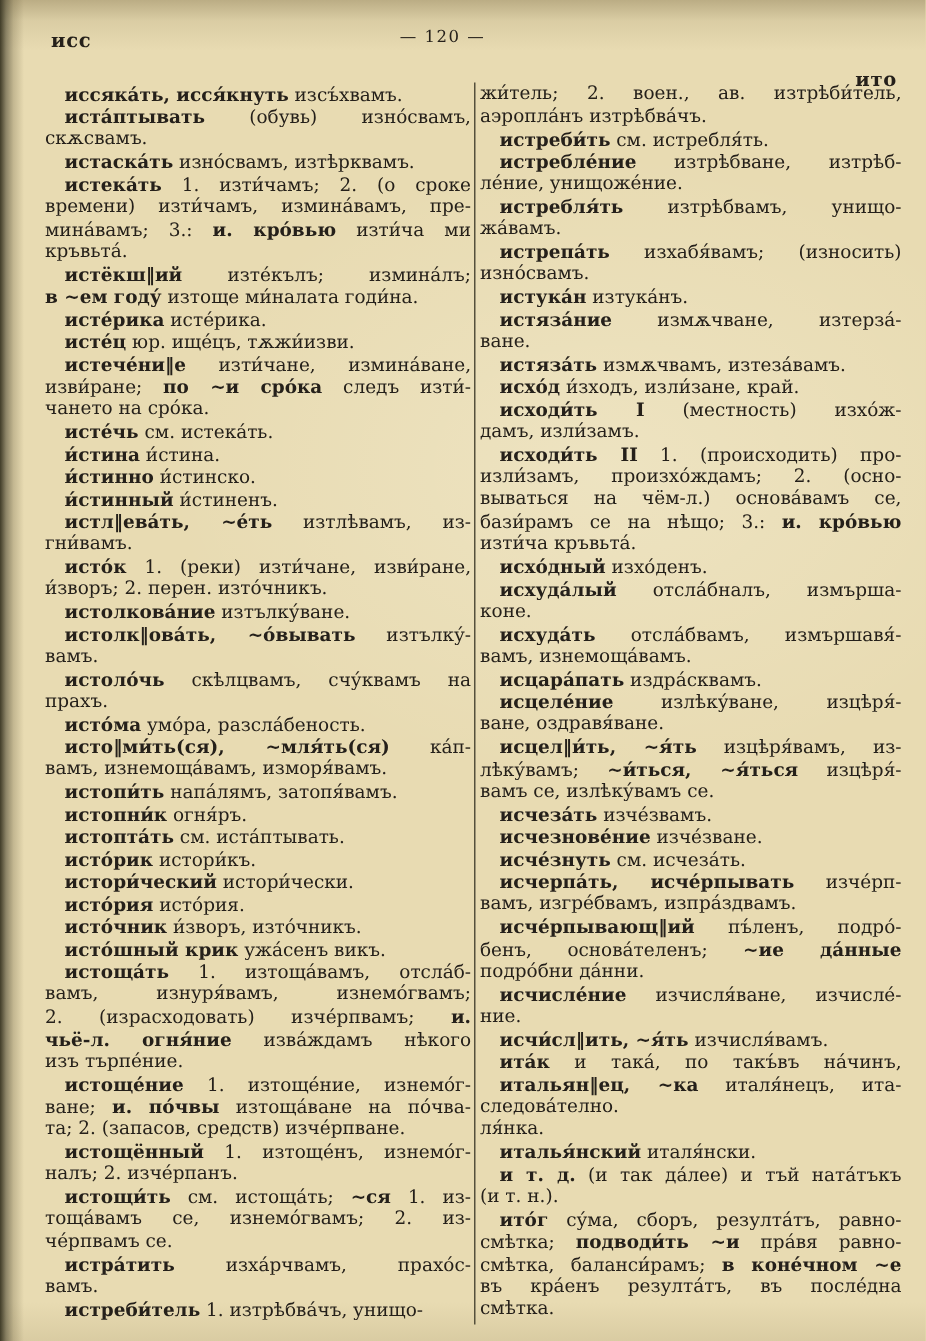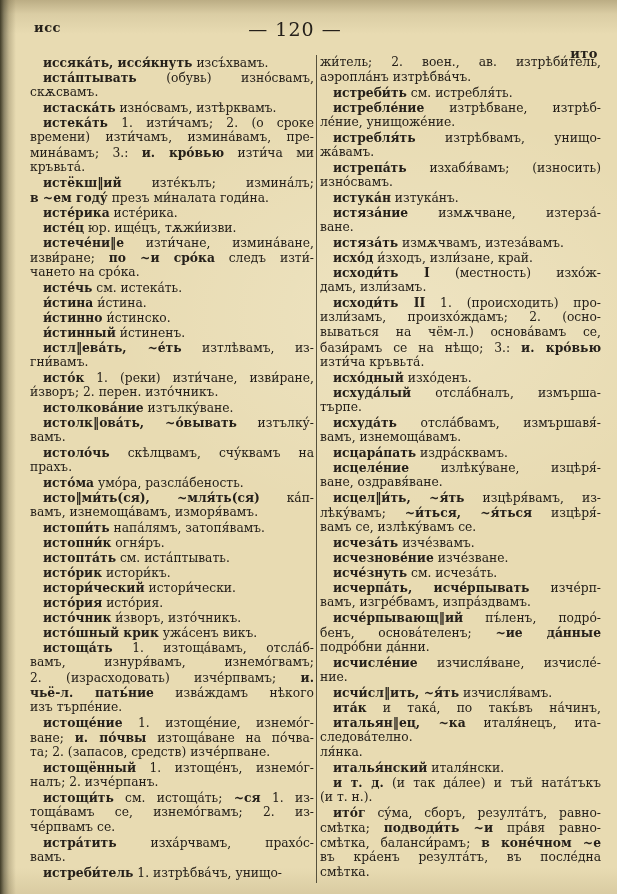--- a/index.html
+++ b/index.html
@@ -22,21 +22,21 @@
   }
   .header{
     position:absolute;top:18px;left:32px;width:566px;height:18px;
     font-size:13px;
   }
   .guide{font-weight:bold;letter-spacing:0.5px;}
   .guide.left{position:absolute;left:2px;top:2px;}
   .guide.right{position:absolute;right:0;top:0;margin-top:28px;}
   .pageno{
     position:absolute;left:0;right:40px;top:0;text-align:center;
-    font-size:19px;letter-spacing:1px;
+    font-size:11px;letter-spacing:1px;
   }
   .cols{
     position:absolute;top:55px;left:30px;width:572px;height:830px;
     display:flex;
   }
   .col{width:284px;}
   .col.right{width:281px;}
   .divider{
     width:1px;background:#55503c;margin:0 3px 0 2px;height:828px;
     align-self:flex-start;
@@ -63,21 +63,21 @@
     <div class="col left" id="col-left">
         <div class="line ind"><span class="b">иссяка́ть, исся́кнуть</span><span> изсъ́хвамъ.</span></div>
         <div class="line ind j"><span class="b">иста́птывать</span><span class="it"> (обувь)</span><span> изно́свамъ,</span></div>
         <div class="line"><span>скѫсвамъ.</span></div>
         <div class="line ind"><span class="b">истаска́ть</span><span> изно́свамъ, изтѣрквамъ.</span></div>
         <div class="line ind j"><span class="b">истека́ть</span><span> 1. изти́чамъ; 2. </span><span class="it">(о сроке</span></div>
         <div class="line j"><span class="it">времени)</span><span> изти́чамъ, измина́вамъ, пре-</span></div>
         <div class="line j"><span>мина́вамъ; 3.: </span><span class="b">и. кро́вью</span><span> изти́ча ми</span></div>
         <div class="line"><span>кръвьта́.</span></div>
         <div class="line ind j"><span class="b">истёкш‖ий</span><span> изте́кълъ; измина́лъ;</span></div>
-        <div class="line"><span class="b">в ~ем году́</span><span> презъ ми́налата годи́на.</span></div>
+        <div class="line"><span class="b">в ~ем году́</span><span> изтоще ми́налата годи́на.</span></div>
         <div class="line ind"><span class="b">исте́рика</span><span> исте́рика.</span></div>
         <div class="line ind"><span class="b">исте́ц</span><span class="it"> юр.</span><span> ище́цъ, тѫжи́изви.</span></div>
         <div class="line ind j"><span class="b">истече́ни‖е</span><span> изти́чане, измина́ване,</span></div>
         <div class="line j"><span>изви́ране; </span><span class="b">по ~и сро́ка</span><span> следъ изти́-</span></div>
         <div class="line"><span>чането на сро́ка.</span></div>
         <div class="line ind"><span class="b">исте́чь</span><span class="it"> см.</span><span> истека́ть.</span></div>
         <div class="line ind"><span class="b">и́стина</span><span> и́стина.</span></div>
         <div class="line ind"><span class="b">и́стинно</span><span> и́стинско.</span></div>
         <div class="line ind"><span class="b">и́стинный</span><span> и́стиненъ.</span></div>
         <div class="line ind j"><span class="b">истл‖ева́ть, ~е́ть</span><span> изтлѣвамъ, из-</span></div>
@@ -96,21 +96,21 @@
         <div class="line ind"><span class="b">истопни́к</span><span> огня́ръ.</span></div>
         <div class="line ind"><span class="b">истопта́ть</span><span class="it"> см.</span><span> иста́птывать.</span></div>
         <div class="line ind"><span class="b">исто́рик</span><span> истори́къ.</span></div>
         <div class="line ind"><span class="b">истори́ческий</span><span> истори́чески.</span></div>
         <div class="line ind"><span class="b">исто́рия</span><span> исто́рия.</span></div>
         <div class="line ind"><span class="b">исто́чник</span><span> и́зворъ, изто́чникъ.</span></div>
         <div class="line ind"><span class="b">исто́шный крик</span><span> ужа́сенъ викъ.</span></div>
         <div class="line ind j"><span class="b">истоща́ть</span><span> 1. изтоща́вамъ, отсла́б-</span></div>
         <div class="line j"><span>вамъ, изнуря́вамъ, изнемо́гвамъ;</span></div>
         <div class="line j"><span>2. </span><span class="it">(израсходовать)</span><span> изче́рпвамъ; </span><span class="b">и.</span></div>
-        <div class="line j"><span class="b">чьё-л. пать́ние</span><span> изва́ждамъ нѣкого</span></div>
+        <div class="line j"><span class="b">чьё-л. огня́ние</span><span> изва́ждамъ нѣкого</span></div>
         <div class="line"><span>изъ търпе́ние.</span></div>
         <div class="line ind j"><span class="b">истоще́ние</span><span> 1. изтоще́ние, изнемо́г-</span></div>
         <div class="line j"><span>ване; </span><span class="b">и. по́чвы</span><span> изтоща́ване на по́чва-</span></div>
         <div class="line"><span>та; 2. </span><span class="it">(запасов, средств)</span><span> изче́рпване.</span></div>
         <div class="line ind j"><span class="b">истощённый</span><span> 1. изтоще́нъ, изнемо́г-</span></div>
         <div class="line"><span>налъ; 2. изче́рпанъ.</span></div>
         <div class="line ind j"><span class="b">истощи́ть</span><span class="it"> см.</span><span> истоща́ть; </span><span class="b">~ся</span><span> 1. из-</span></div>
         <div class="line j"><span>тоща́вамъ се, изнемо́гвамъ; 2. из-</span></div>
         <div class="line"><span>че́рпвамъ се.</span></div>
         <div class="line ind j"><span class="b">истра́тить</span><span> изха́рчвамъ, прахо́с-</span></div>
@@ -135,21 +135,21 @@
         <div class="line ind"><span class="b">исхо́д</span><span> и́зходъ, изли́зане, край.</span></div>
         <div class="line ind j"><span class="b">исходи́ть I</span><span class="it"> (местность)</span><span> изхо́ж-</span></div>
         <div class="line"><span>дамъ, изли́замъ.</span></div>
         <div class="line ind j"><span class="b">исходи́ть II</span><span> 1. </span><span class="it">(происходить)</span><span> про-</span></div>
         <div class="line j"><span>изли́замъ, произхо́ждамъ; 2. </span><span class="it">(осно-</span></div>
         <div class="line j"><span class="it">вываться на чём-л.)</span><span> основа́вамъ се,</span></div>
         <div class="line j"><span>бази́рамъ се на нѣщо; 3.: </span><span class="b">и. кро́вью</span></div>
         <div class="line"><span>изти́ча кръвьта́.</span></div>
         <div class="line ind"><span class="b">исхо́дный</span><span> изхо́денъ.</span></div>
         <div class="line ind j"><span class="b">исхуда́лый</span><span> отсла́бналъ, измърша-</span></div>
-        <div class="line"><span>търпе.</span></div>
+        <div class="line"><span>коне.</span></div>
         <div class="line ind j"><span class="b">исхуда́ть</span><span> отсла́бвамъ, измършавя́-</span></div>
         <div class="line"><span>вамъ, изнемоща́вамъ.</span></div>
         <div class="line ind"><span class="b">исцара́пать</span><span> издра́сквамъ.</span></div>
         <div class="line ind j"><span class="b">исцеле́ние</span><span> излѣку́ване, изцѣря́-</span></div>
         <div class="line"><span>ване, оздравя́ване.</span></div>
         <div class="line ind j"><span class="b">исцел‖и́ть, ~я́ть</span><span> изцѣря́вамъ, из-</span></div>
         <div class="line j"><span>лѣку́вамъ; </span><span class="b">~и́ться, ~я́ться</span><span> изцѣря́-</span></div>
         <div class="line"><span>вамъ се, излѣку́вамъ се.</span></div>
         <div class="line ind"><span class="b">исчеза́ть</span><span> изче́звамъ.</span></div>
         <div class="line ind"><span class="b">исчезнове́ние</span><span> изче́зване.</span></div>

